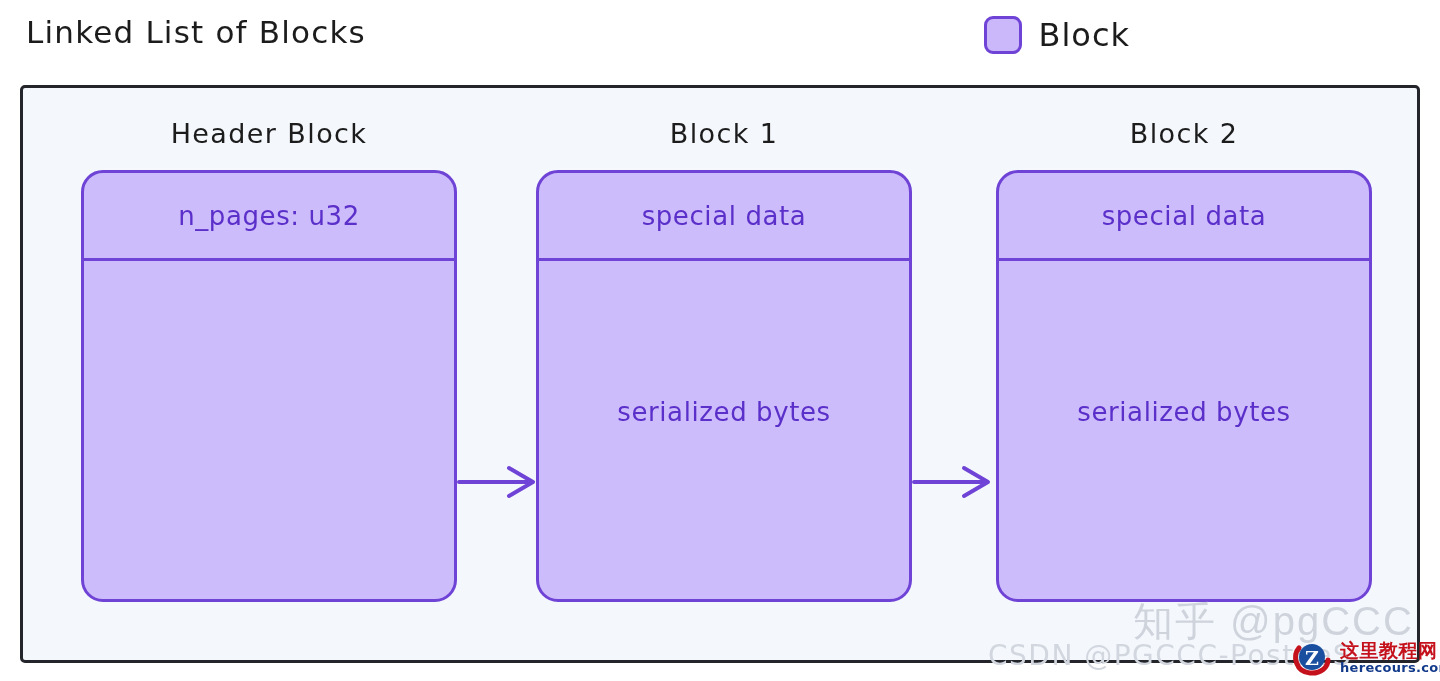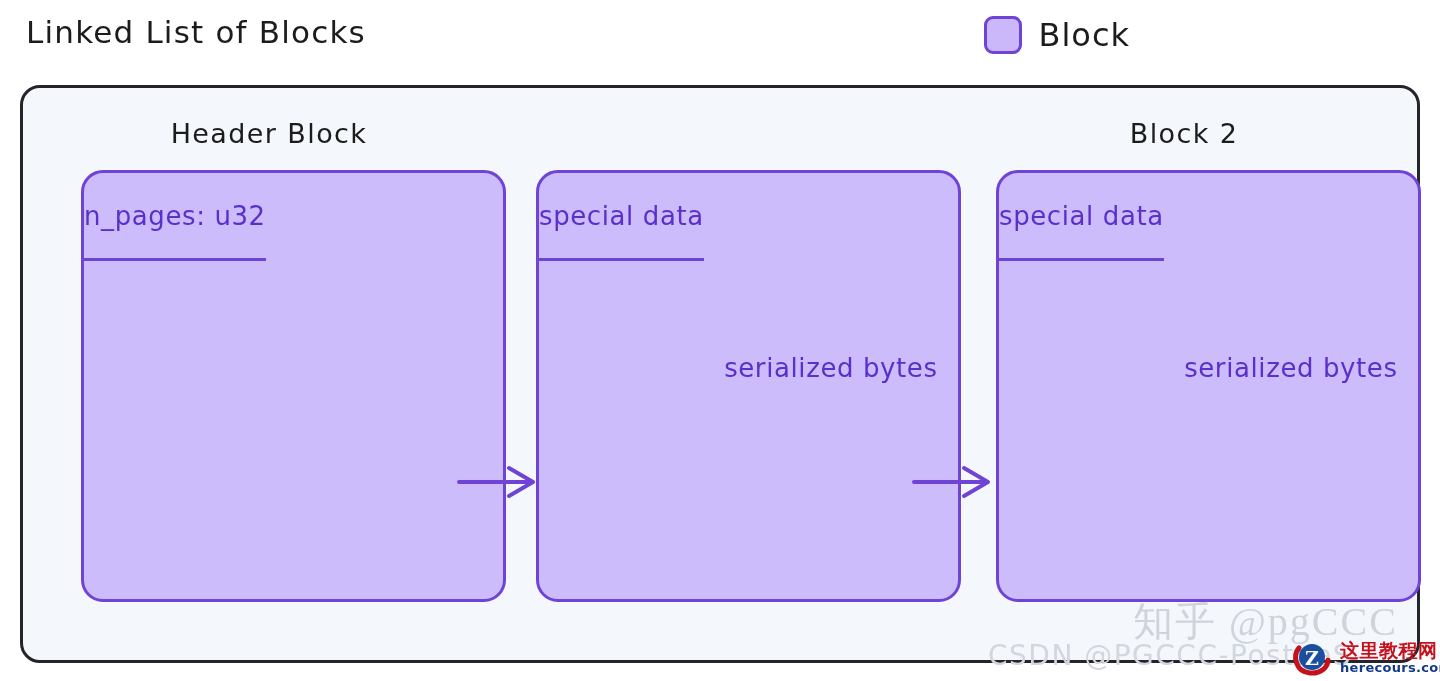--- a/index.html
+++ b/index.html
@@ -62,21 +62,21 @@
   
   #outer-container {
     position: absolute;
     left: 20px;
     top: 85px;
     width: 1400px;
     height: 578px;
     box-sizing: border-box;
     background: #f4f8fd;
     border: 3px solid #23252a;
-    border-radius: 20px;
+    border-radius: 5px;
   }
 
   
   #blocks-row {
     position: absolute;
     left: 0;
     top: 0;
     width: 1400px;
     height: 578px;
   }
@@ -100,28 +100,28 @@
     font-size: 27px;
     letter-spacing: 1.4px;
     color: #1c1c1c;
     white-space: nowrap;
   }
 
   .block-box {
     position: absolute;
     top: 52px;
     left: 0;
-    width: 425px;
+    width: 376px;
     height: 432px;
     box-sizing: border-box;
     background: #cdbcfb;
     border: 3.5px solid #6f43d6;
     border-radius: 22px;
     display: flex;
-    flex-direction: row;
+    flex-direction: column;
   }
 
   .block-header {
     height: 88px;
     flex: 0 0 88px;
     display: flex;
     align-items: center;
     justify-content: center;
     border-bottom: 3.5px solid #6f43d6;
     box-sizing: border-box;
@@ -163,21 +163,21 @@
   
   #wm-zhihu {
     position: absolute;
     left: 1133px;
     top: 594px;
     font-size: 40px;
     color: #c9cdd6;
     opacity: 0.85;
     letter-spacing: 2px;
     white-space: nowrap;
-    font-family: Liberation Serif, serif;
+    font-family: Liberation Sans, sans-serif;
   }
   #wm-csdn {
     position: absolute;
     left: 988px;
     top: 639px;
     font-size: 28px;
     color: #d2d6de;
     letter-spacing: 1.5px;
     white-space: nowrap;
   }
@@ -236,20 +236,21 @@
     <div class="block-group g0">
       <div class="block-caption">Header Block</div>
       <div class="block-box">
         <div class="block-header">
           <span class="block-header-text">n_pages: u32</span>
         </div>
       </div>
     </div>
 
     <div class="block-group g1">
+      <div class="block-caption">Block 1</div>
       <div class="block-box">
         <div class="block-header">
           <span class="block-header-text">special data</span>
         </div>
         <div class="block-body">
           <span class="block-body-text">serialized bytes</span>
         </div>
       </div>
     </div>
 

